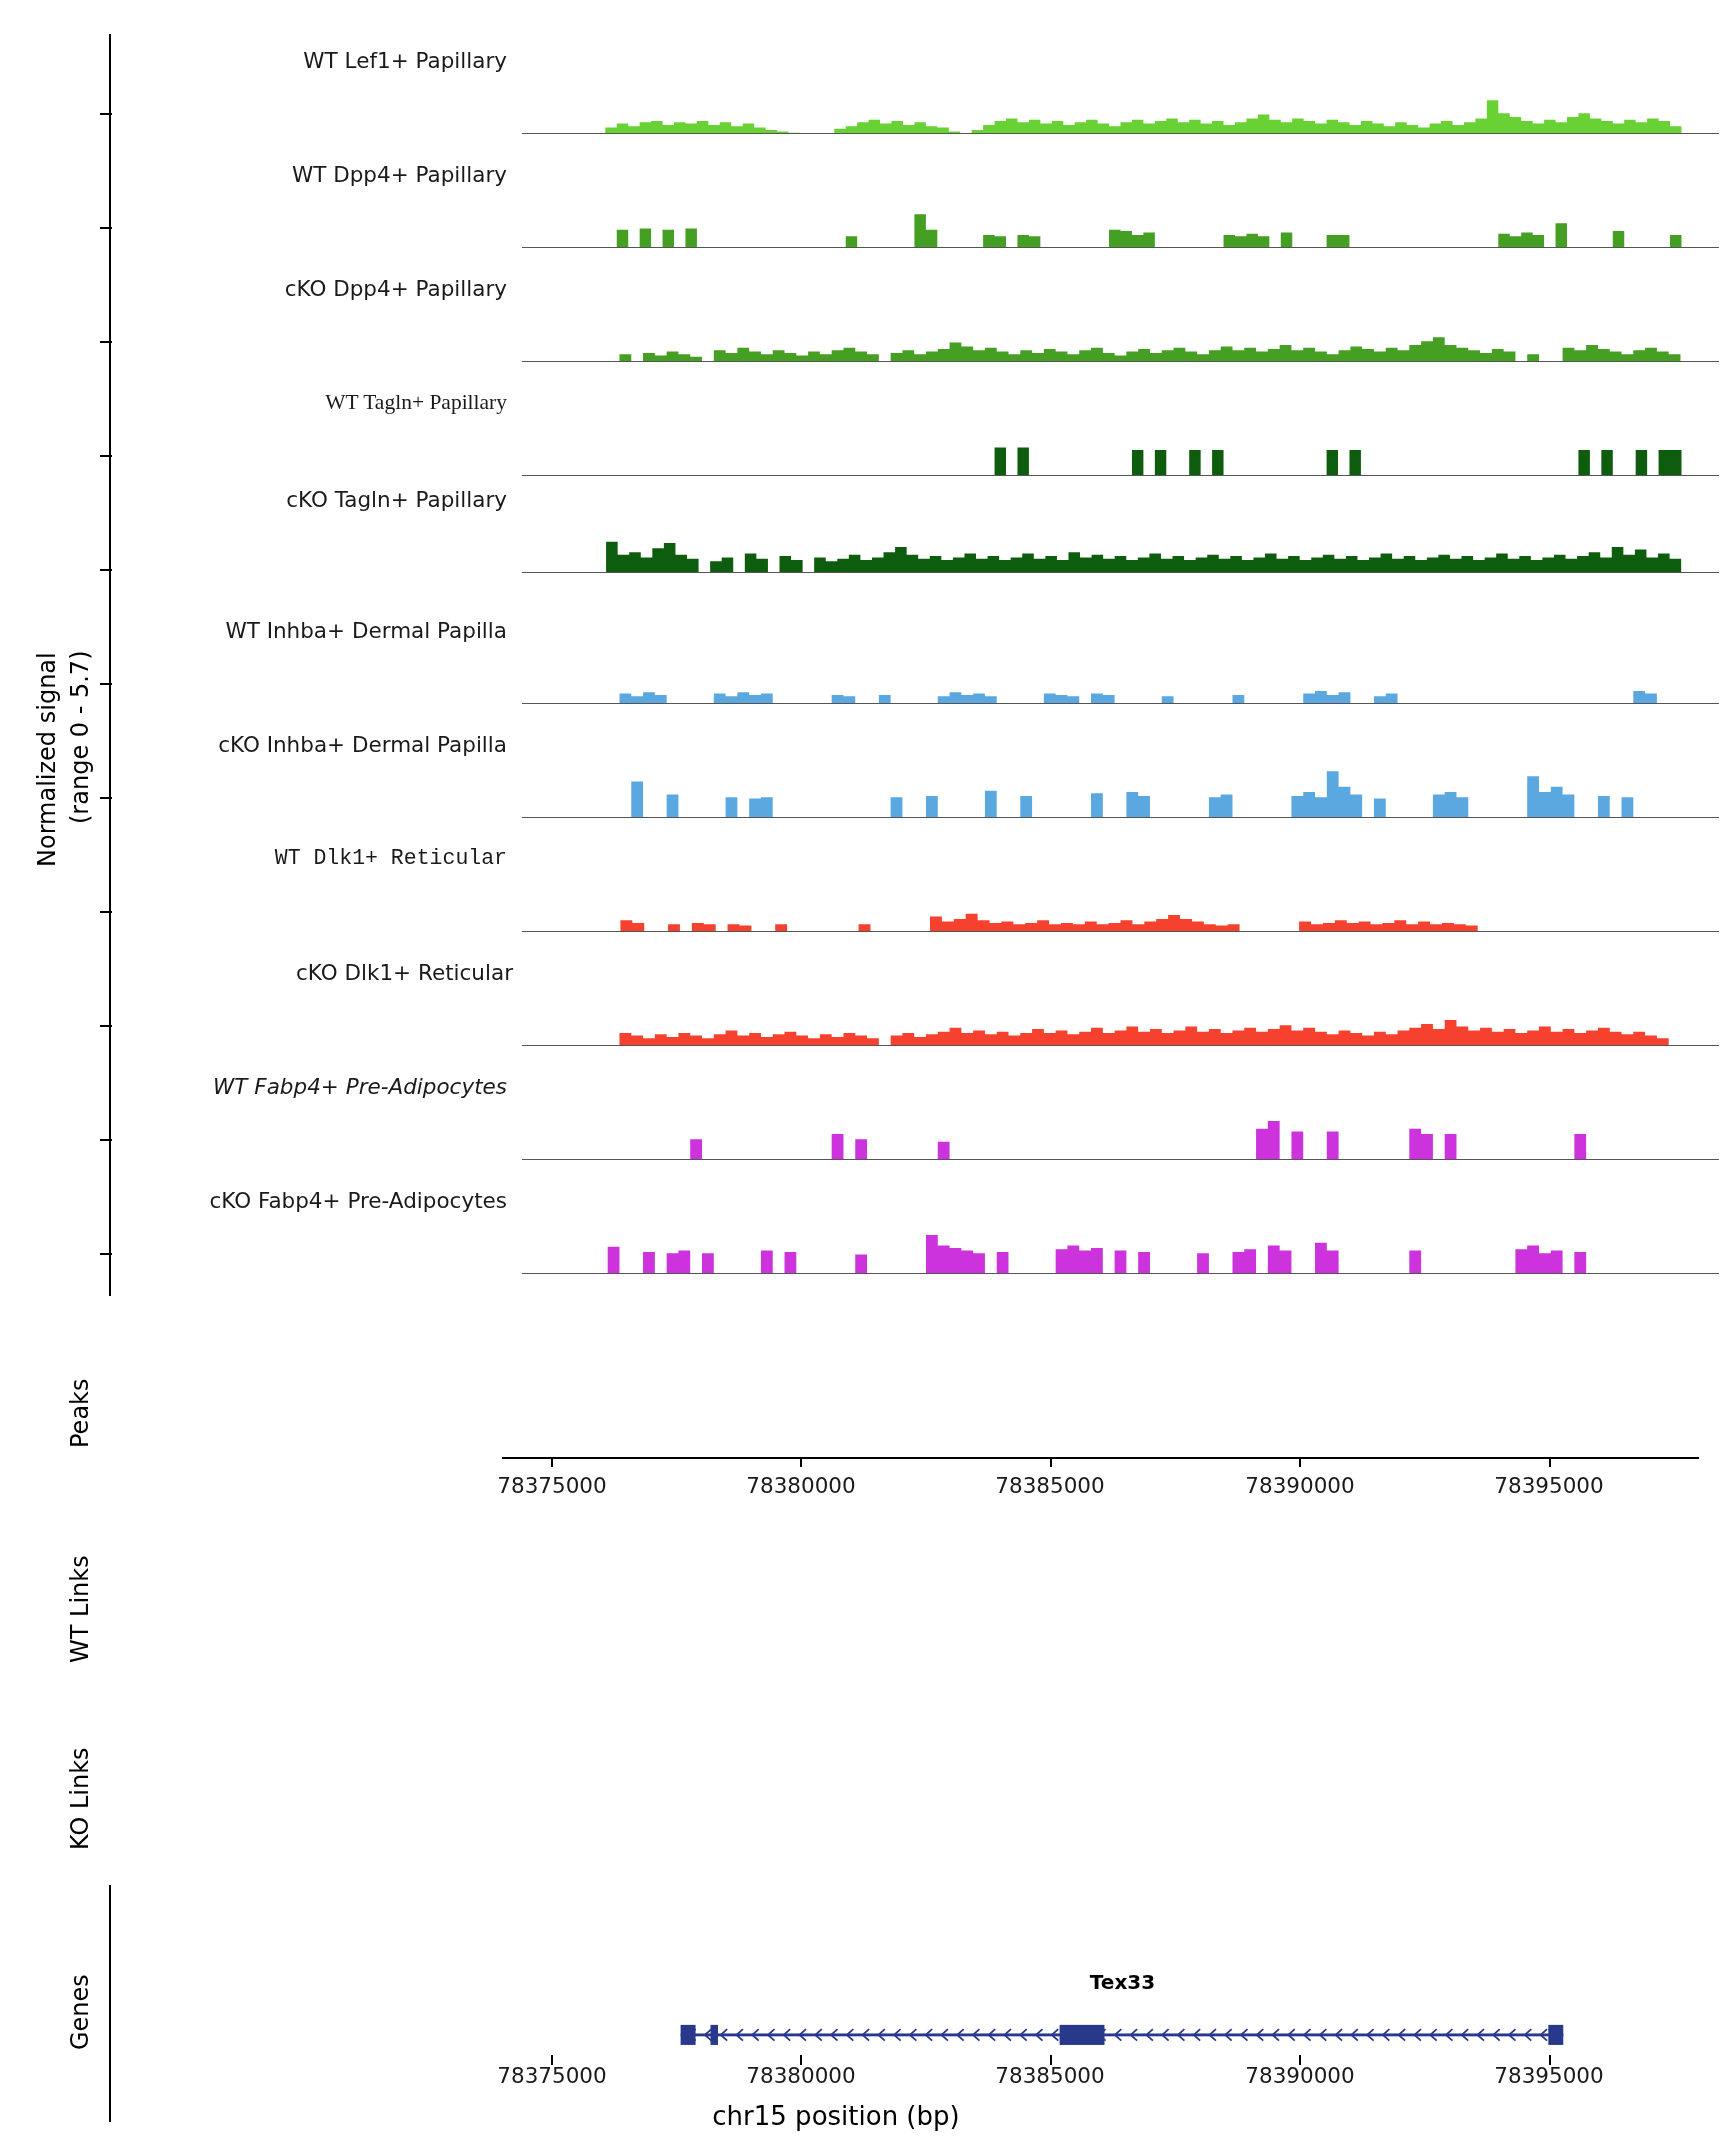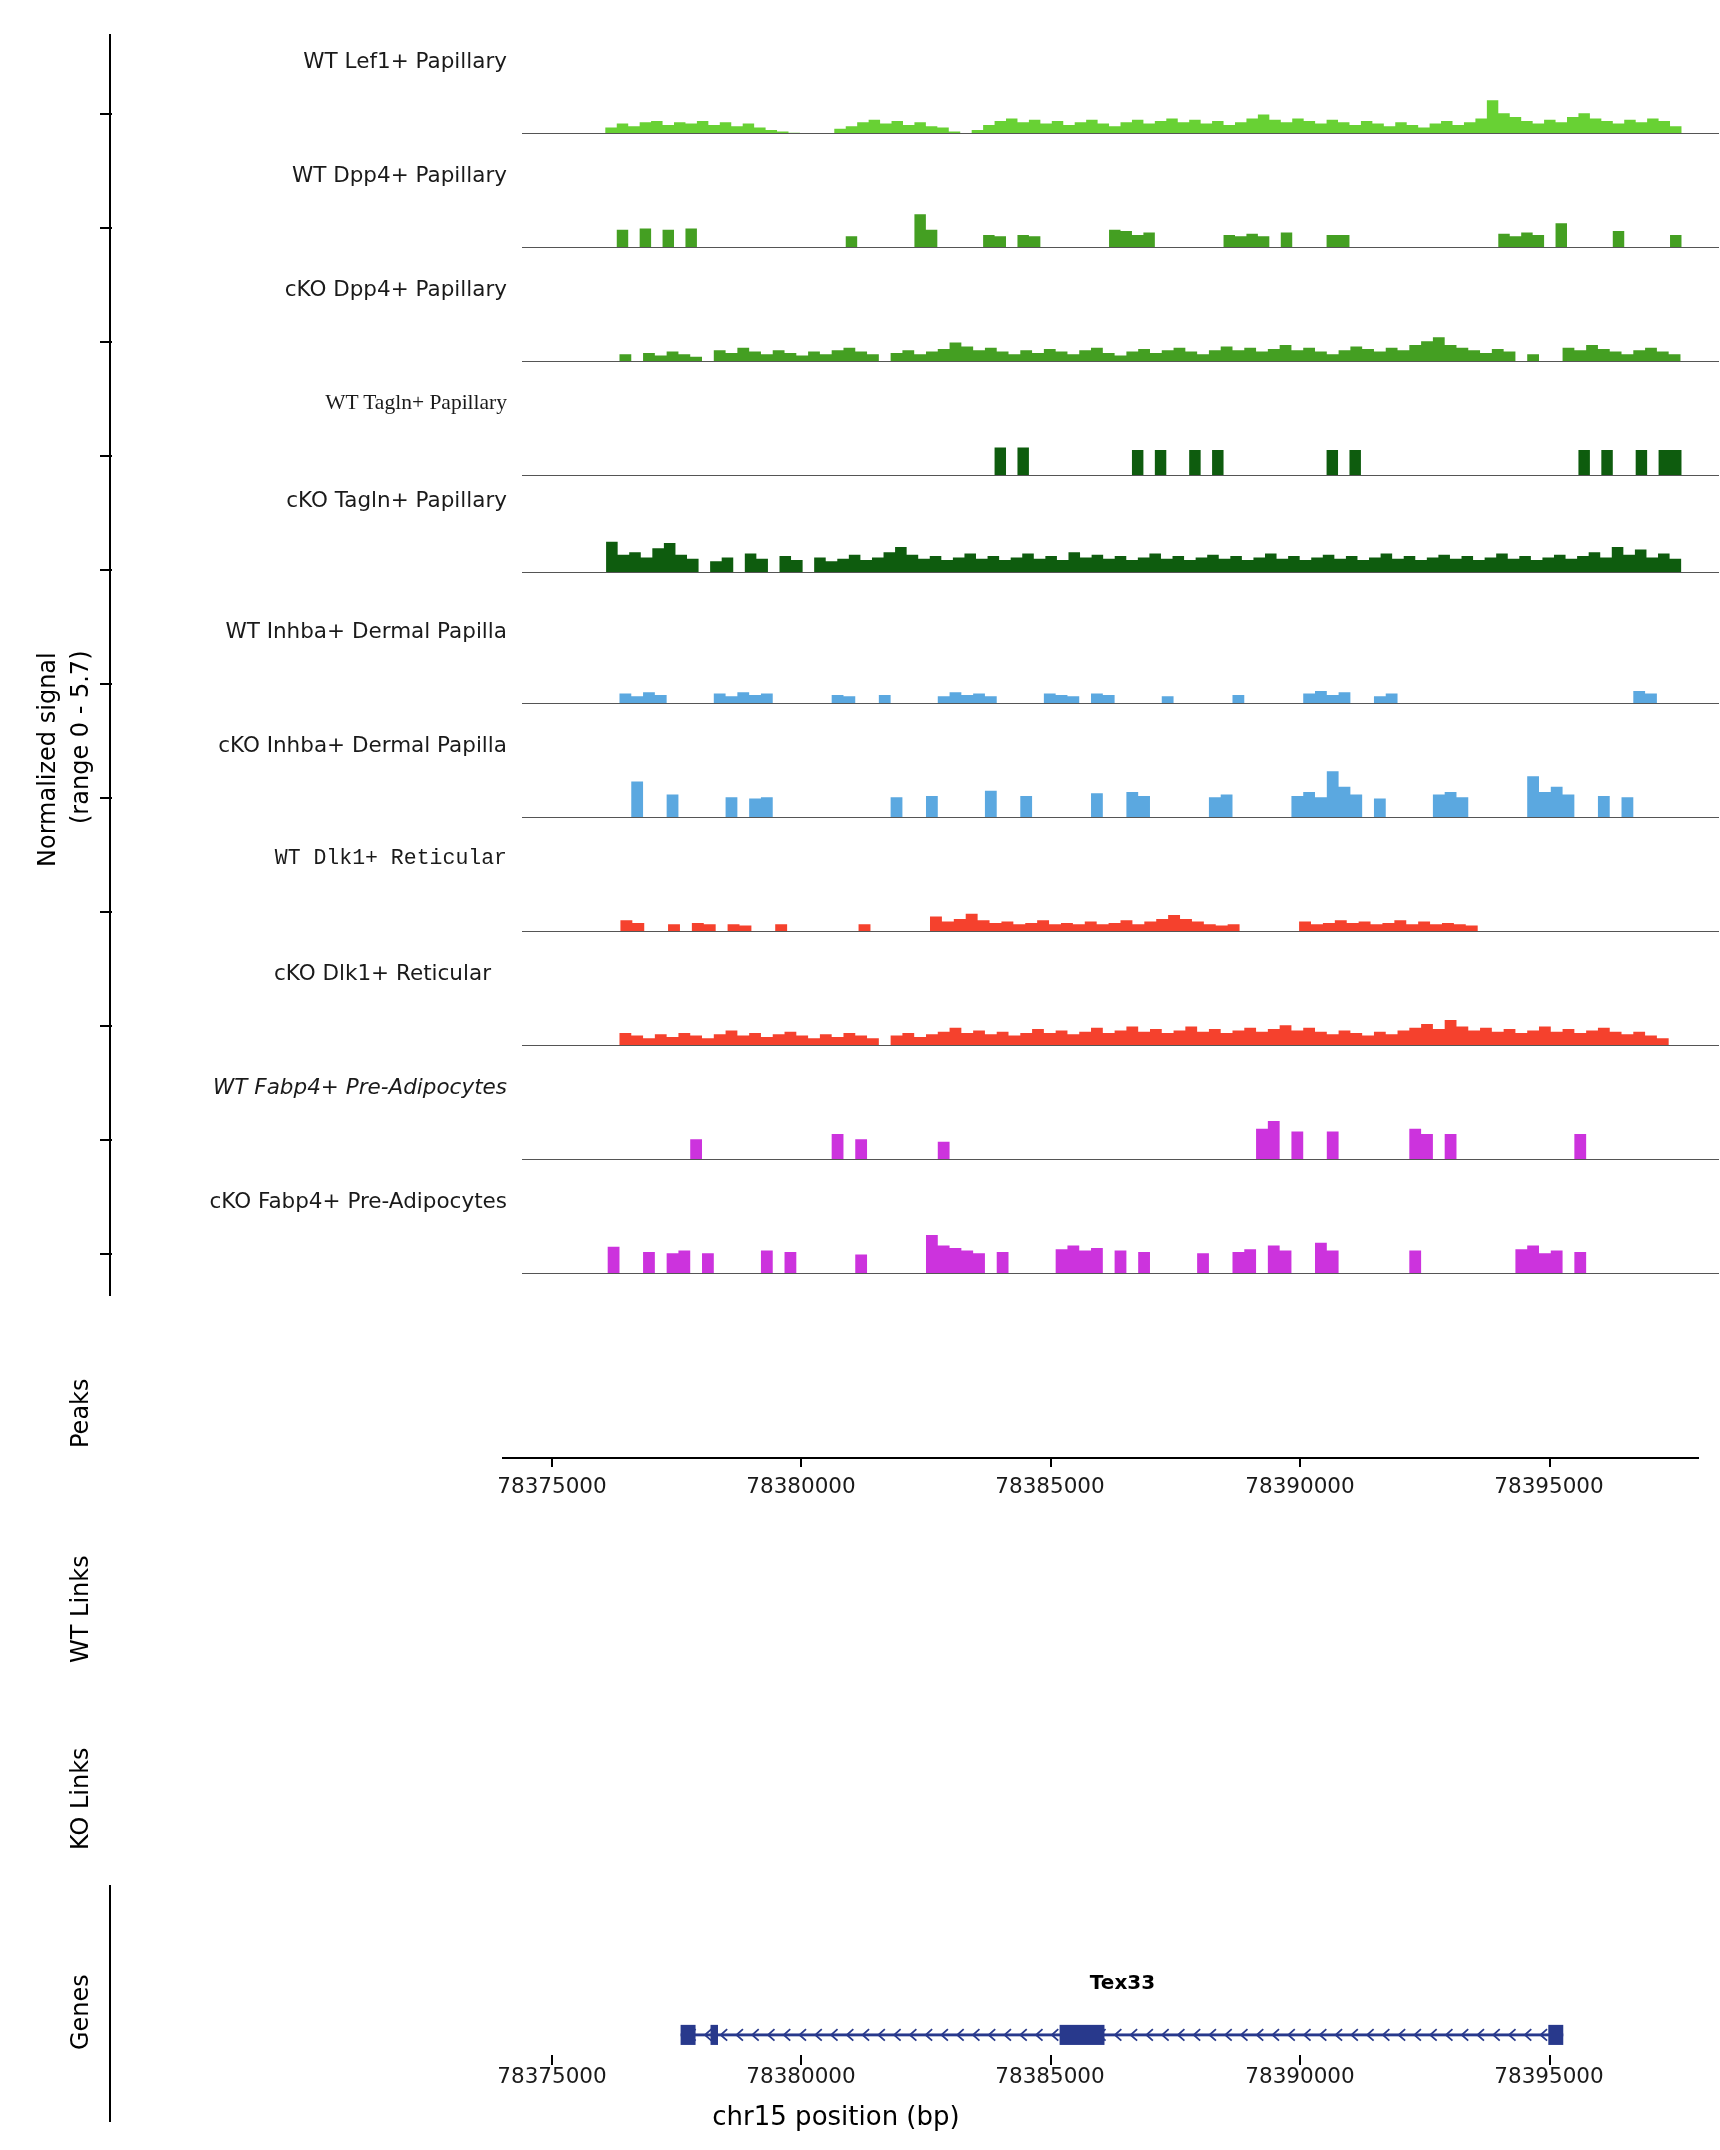--- a/index.html
+++ b/index.html
@@ -198,21 +198,21 @@
     <div class="track-row" style="top: 855px; height: 77px; font-family: Liberation Mono, monospace;">
       <div class="track-title" style="left: 129px; top: -8.6px; width: 358px;">WT Dlk1+ Reticular</div>
       <div class="track-plot" style="left: 502px; top: 0px; width: 1197px; height: 77px;">
         <svg width="1197" height="77" viewBox="0 0 1670 108">
           <path d="M 0 108 L 0.00 108.00 L 16.70 108.00 L 16.70 108.00 L 33.40 108.00 L 33.40 108.00 L 50.10 108.00 L 50.10 108.00 L 66.80 108.00 L 66.80 108.00 L 83.50 108.00 L 83.50 108.00 L 100.20 108.00 L 100.20 108.00 L 116.90 108.00 L 116.90 108.00 L 133.60 108.00 L 133.60 91.58 L 150.30 91.58 L 150.30 95.23 L 167.00 95.23 L 167.00 108.00 L 183.70 108.00 L 183.70 108.00 L 200.40 108.00 L 200.40 97.05 L 217.10 97.05 L 217.10 108.00 L 233.80 108.00 L 233.80 95.23 L 250.50 95.23 L 250.50 97.05 L 267.20 97.05 L 267.20 108.00 L 283.90 108.00 L 283.90 97.05 L 300.60 97.05 L 300.60 98.88 L 317.30 98.88 L 317.30 108.00 L 334.00 108.00 L 334.00 108.00 L 350.70 108.00 L 350.70 97.05 L 367.40 97.05 L 367.40 108.00 L 384.10 108.00 L 384.10 108.00 L 400.80 108.00 L 400.80 108.00 L 417.50 108.00 L 417.50 108.00 L 434.20 108.00 L 434.20 108.00 L 450.90 108.00 L 450.90 108.00 L 467.60 108.00 L 467.60 97.05 L 484.30 97.05 L 484.30 108.00 L 501.00 108.00 L 501.00 108.00 L 517.70 108.00 L 517.70 108.00 L 534.40 108.00 L 534.40 108.00 L 551.10 108.00 L 551.10 108.00 L 567.80 108.00 L 567.80 86.11 L 584.50 86.11 L 584.50 93.40 L 601.20 93.40 L 601.20 89.75 L 617.90 89.75 L 617.90 82.46 L 634.60 82.46 L 634.60 91.58 L 651.30 91.58 L 651.30 95.23 L 668.00 95.23 L 668.00 93.40 L 684.70 93.40 L 684.70 97.05 L 701.40 97.05 L 701.40 95.23 L 718.10 95.23 L 718.10 91.58 L 734.80 91.58 L 734.80 97.05 L 751.50 97.05 L 751.50 95.23 L 768.20 95.23 L 768.20 97.05 L 784.90 97.05 L 784.90 93.40 L 801.60 93.40 L 801.60 97.05 L 818.30 97.05 L 818.30 95.23 L 835.00 95.23 L 835.00 91.58 L 851.70 91.58 L 851.70 97.05 L 868.40 97.05 L 868.40 93.40 L 885.10 93.40 L 885.10 89.75 L 901.80 89.75 L 901.80 84.28 L 918.50 84.28 L 918.50 89.75 L 935.20 89.75 L 935.20 93.40 L 951.90 93.40 L 951.90 97.05 L 968.60 97.05 L 968.60 98.88 L 985.30 98.88 L 985.30 97.05 L 1002.00 97.05 L 1002.00 108.00 L 1018.70 108.00 L 1018.70 108.00 L 1035.40 108.00 L 1035.40 108.00 L 1052.10 108.00 L 1052.10 108.00 L 1068.80 108.00 L 1068.80 108.00 L 1085.50 108.00 L 1085.50 93.40 L 1102.20 93.40 L 1102.20 97.05 L 1118.90 97.05 L 1118.90 95.23 L 1135.60 95.23 L 1135.60 91.58 L 1152.30 91.58 L 1152.30 95.23 L 1169.00 95.23 L 1169.00 93.40 L 1185.70 93.40 L 1185.70 97.05 L 1202.40 97.05 L 1202.40 95.23 L 1219.10 95.23 L 1219.10 91.58 L 1235.80 91.58 L 1235.80 97.05 L 1252.50 97.05 L 1252.50 93.40 L 1269.20 93.40 L 1269.20 97.05 L 1285.90 97.05 L 1285.90 95.23 L 1302.60 95.23 L 1302.60 97.05 L 1319.30 97.05 L 1319.30 98.88 L 1336.00 98.88 L 1336.00 108.00 L 1352.70 108.00 L 1352.70 108.00 L 1369.40 108.00 L 1369.40 108.00 L 1386.10 108.00 L 1386.10 108.00 L 1402.80 108.00 L 1402.80 108.00 L 1419.50 108.00 L 1419.50 108.00 L 1436.20 108.00 L 1436.20 108.00 L 1452.90 108.00 L 1452.90 108.00 L 1469.60 108.00 L 1469.60 108.00 L 1486.30 108.00 L 1486.30 108.00 L 1503.00 108.00 L 1503.00 108.00 L 1519.70 108.00 L 1519.70 108.00 L 1536.40 108.00 L 1536.40 108.00 L 1553.10 108.00 L 1553.10 108.00 L 1569.80 108.00 L 1569.80 108.00 L 1586.50 108.00 L 1586.50 108.00 L 1603.20 108.00 L 1603.20 108.00 L 1619.90 108.00 L 1619.90 108.00 L 1636.60 108.00 L 1636.60 108.00 L 1653.30 108.00 L 1653.30 108.00 L 1670.00 108.00 L 1670 108 Z" fill="#F5412D" stroke="none"></path>
         </svg>
         <div class="track-baseline" style="bottom: 0px;"></div>
       </div>
     </div>
     <div class="track-row" style="top: 969px; height: 77px;">
-      <div class="track-title" style="left: 113px; top: -8.6px; width: 358px;">cKO Dlk1+ Reticular</div>
+      <div class="track-title" style="left: 135px; top: -8.6px; width: 358px;">cKO Dlk1+ Reticular</div>
       <div class="track-plot" style="left: 502px; top: 0px; width: 1197px; height: 77px;">
         <svg width="1197" height="77" viewBox="0 0 1670 108">
           <path d="M 0 108 L 0.00 108.00 L 16.53 108.00 L 16.53 108.00 L 33.07 108.00 L 33.07 108.00 L 49.60 108.00 L 49.60 108.00 L 66.14 108.00 L 66.14 108.00 L 82.67 108.00 L 82.67 108.00 L 99.21 108.00 L 99.21 108.00 L 115.74 108.00 L 115.74 108.00 L 132.28 108.00 L 132.28 89.75 L 148.81 89.75 L 148.81 93.40 L 165.35 93.40 L 165.35 97.05 L 181.88 97.05 L 181.88 91.58 L 198.42 91.58 L 198.42 95.23 L 214.95 95.23 L 214.95 89.75 L 231.49 89.75 L 231.49 93.40 L 248.02 93.40 L 248.02 97.05 L 264.55 97.05 L 264.55 91.58 L 281.09 91.58 L 281.09 86.11 L 297.62 86.11 L 297.62 93.40 L 314.16 93.40 L 314.16 89.75 L 330.69 89.75 L 330.69 95.23 L 347.23 95.23 L 347.23 91.58 L 363.76 91.58 L 363.76 87.93 L 380.30 87.93 L 380.30 93.40 L 396.83 93.40 L 396.83 97.05 L 413.37 97.05 L 413.37 91.58 L 429.90 91.58 L 429.90 95.23 L 446.44 95.23 L 446.44 89.75 L 462.97 89.75 L 462.97 93.40 L 479.50 93.40 L 479.50 97.05 L 496.04 97.05 L 496.04 108.00 L 512.57 108.00 L 512.57 93.40 L 529.11 93.40 L 529.11 89.75 L 545.64 89.75 L 545.64 95.23 L 562.18 95.23 L 562.18 91.58 L 578.71 91.58 L 578.71 87.93 L 595.25 87.93 L 595.25 82.46 L 611.78 82.46 L 611.78 89.75 L 628.32 89.75 L 628.32 86.11 L 644.85 86.11 L 644.85 91.58 L 661.39 91.58 L 661.39 87.93 L 677.92 87.93 L 677.92 93.40 L 694.46 93.40 L 694.46 89.75 L 710.99 89.75 L 710.99 84.28 L 727.52 84.28 L 727.52 89.75 L 744.06 89.75 L 744.06 86.11 L 760.59 86.11 L 760.59 91.58 L 777.13 91.58 L 777.13 87.93 L 793.66 87.93 L 793.66 82.46 L 810.20 82.46 L 810.20 89.75 L 826.73 89.75 L 826.73 86.11 L 843.27 86.11 L 843.27 80.63 L 859.80 80.63 L 859.80 87.93 L 876.34 87.93 L 876.34 84.28 L 892.87 84.28 L 892.87 89.75 L 909.41 89.75 L 909.41 86.11 L 925.94 86.11 L 925.94 80.63 L 942.48 80.63 L 942.48 87.93 L 959.01 87.93 L 959.01 84.28 L 975.54 84.28 L 975.54 89.75 L 992.08 89.75 L 992.08 86.11 L 1008.61 86.11 L 1008.61 82.46 L 1025.15 82.46 L 1025.15 87.93 L 1041.68 87.93 L 1041.68 84.28 L 1058.22 84.28 L 1058.22 78.81 L 1074.75 78.81 L 1074.75 86.11 L 1091.29 86.11 L 1091.29 82.46 L 1107.82 82.46 L 1107.82 87.93 L 1124.36 87.93 L 1124.36 91.58 L 1140.89 91.58 L 1140.89 86.11 L 1157.43 86.11 L 1157.43 89.75 L 1173.96 89.75 L 1173.96 93.40 L 1190.50 93.40 L 1190.50 87.93 L 1207.03 87.93 L 1207.03 91.58 L 1223.56 91.58 L 1223.56 86.11 L 1240.10 86.11 L 1240.10 82.46 L 1256.63 82.46 L 1256.63 76.98 L 1273.17 76.98 L 1273.17 84.28 L 1289.70 84.28 L 1289.70 71.51 L 1306.24 71.51 L 1306.24 80.63 L 1322.77 80.63 L 1322.77 86.11 L 1339.31 86.11 L 1339.31 82.46 L 1355.84 82.46 L 1355.84 87.93 L 1372.38 87.93 L 1372.38 84.28 L 1388.91 84.28 L 1388.91 89.75 L 1405.45 89.75 L 1405.45 86.11 L 1421.98 86.11 L 1421.98 80.63 L 1438.51 80.63 L 1438.51 87.93 L 1455.05 87.93 L 1455.05 84.28 L 1471.58 84.28 L 1471.58 89.75 L 1488.12 89.75 L 1488.12 86.11 L 1504.65 86.11 L 1504.65 82.46 L 1521.19 82.46 L 1521.19 87.93 L 1537.72 87.93 L 1537.72 91.58 L 1554.26 91.58 L 1554.26 87.93 L 1570.79 87.93 L 1570.79 93.40 L 1587.33 93.40 L 1587.33 97.05 L 1603.86 97.05 L 1603.86 108.00 L 1620.40 108.00 L 1620.40 108.00 L 1636.93 108.00 L 1636.93 108.00 L 1653.47 108.00 L 1653.47 108.00 L 1670.00 108.00 L 1670 108 Z" fill="#F5412D" stroke="none"></path>
         </svg>
         <div class="track-baseline" style="bottom: 0px;"></div>
       </div>
     </div>
     <div class="track-row" style="top: 1083px; height: 77px; font-style: italic;">
       <div class="track-title" style="left: 129px; top: -8.6px; width: 358px;">WT Fabp4+ Pre-Adipocytes</div>
       <div class="track-plot" style="left: 502px; top: 0px; width: 1197px; height: 77px;">

